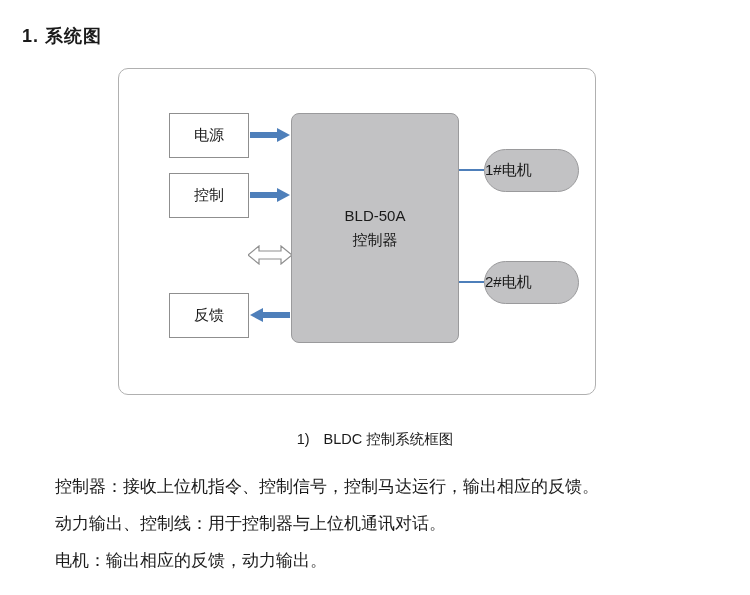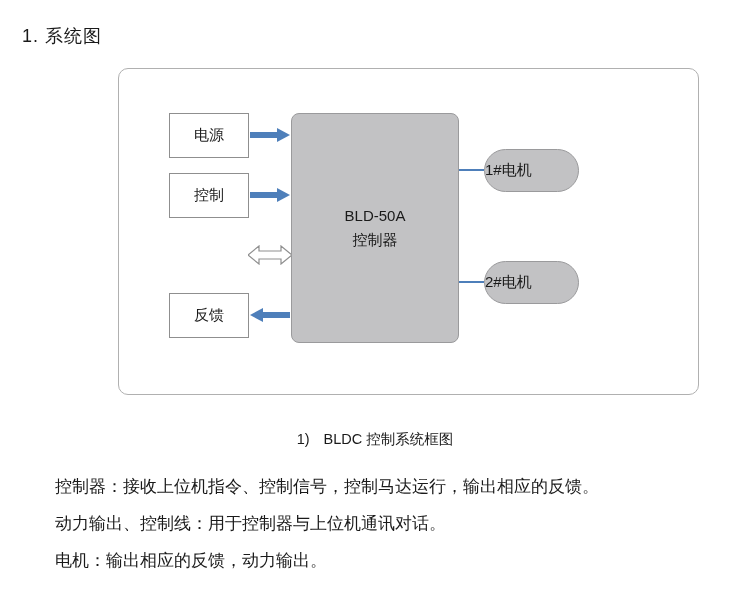--- a/index.html
+++ b/index.html
@@ -6,27 +6,27 @@
   html, body { background: #ffffff; }
   body {
     width: 750px; height: 595px;
     font-family: "Liberation Sans", "DejaVu Sans", sans-serif;
     color: #1a1a1a;
   }
   .page { position: relative; width: 750px; height: 595px; background: #fff; overflow: hidden; }
 
   .heading {
     position: absolute; left: 22px; top: 24px;
-    font-size: 18px; font-weight: 400; letter-spacing: 1px;
+    font-size: 18px; font-weight: 700; letter-spacing: 1px;
   }
 
   
   .frame {
     position: absolute; left: 118px; top: 68px;
-    width: 581px; height: 327px;
+    width: 478px; height: 327px;
     border: 1px solid #b0b0b0; border-radius: 10px; background: #fff;
   }
 
   
   .lbox {
     position: absolute; left: 50px; width: 80px; height: 45px;
     border: 1px solid #8f8f8f; background: #fff;
     display: flex; align-items: center; justify-content: center;
     font-size: 15px; white-space: nowrap;
   }

